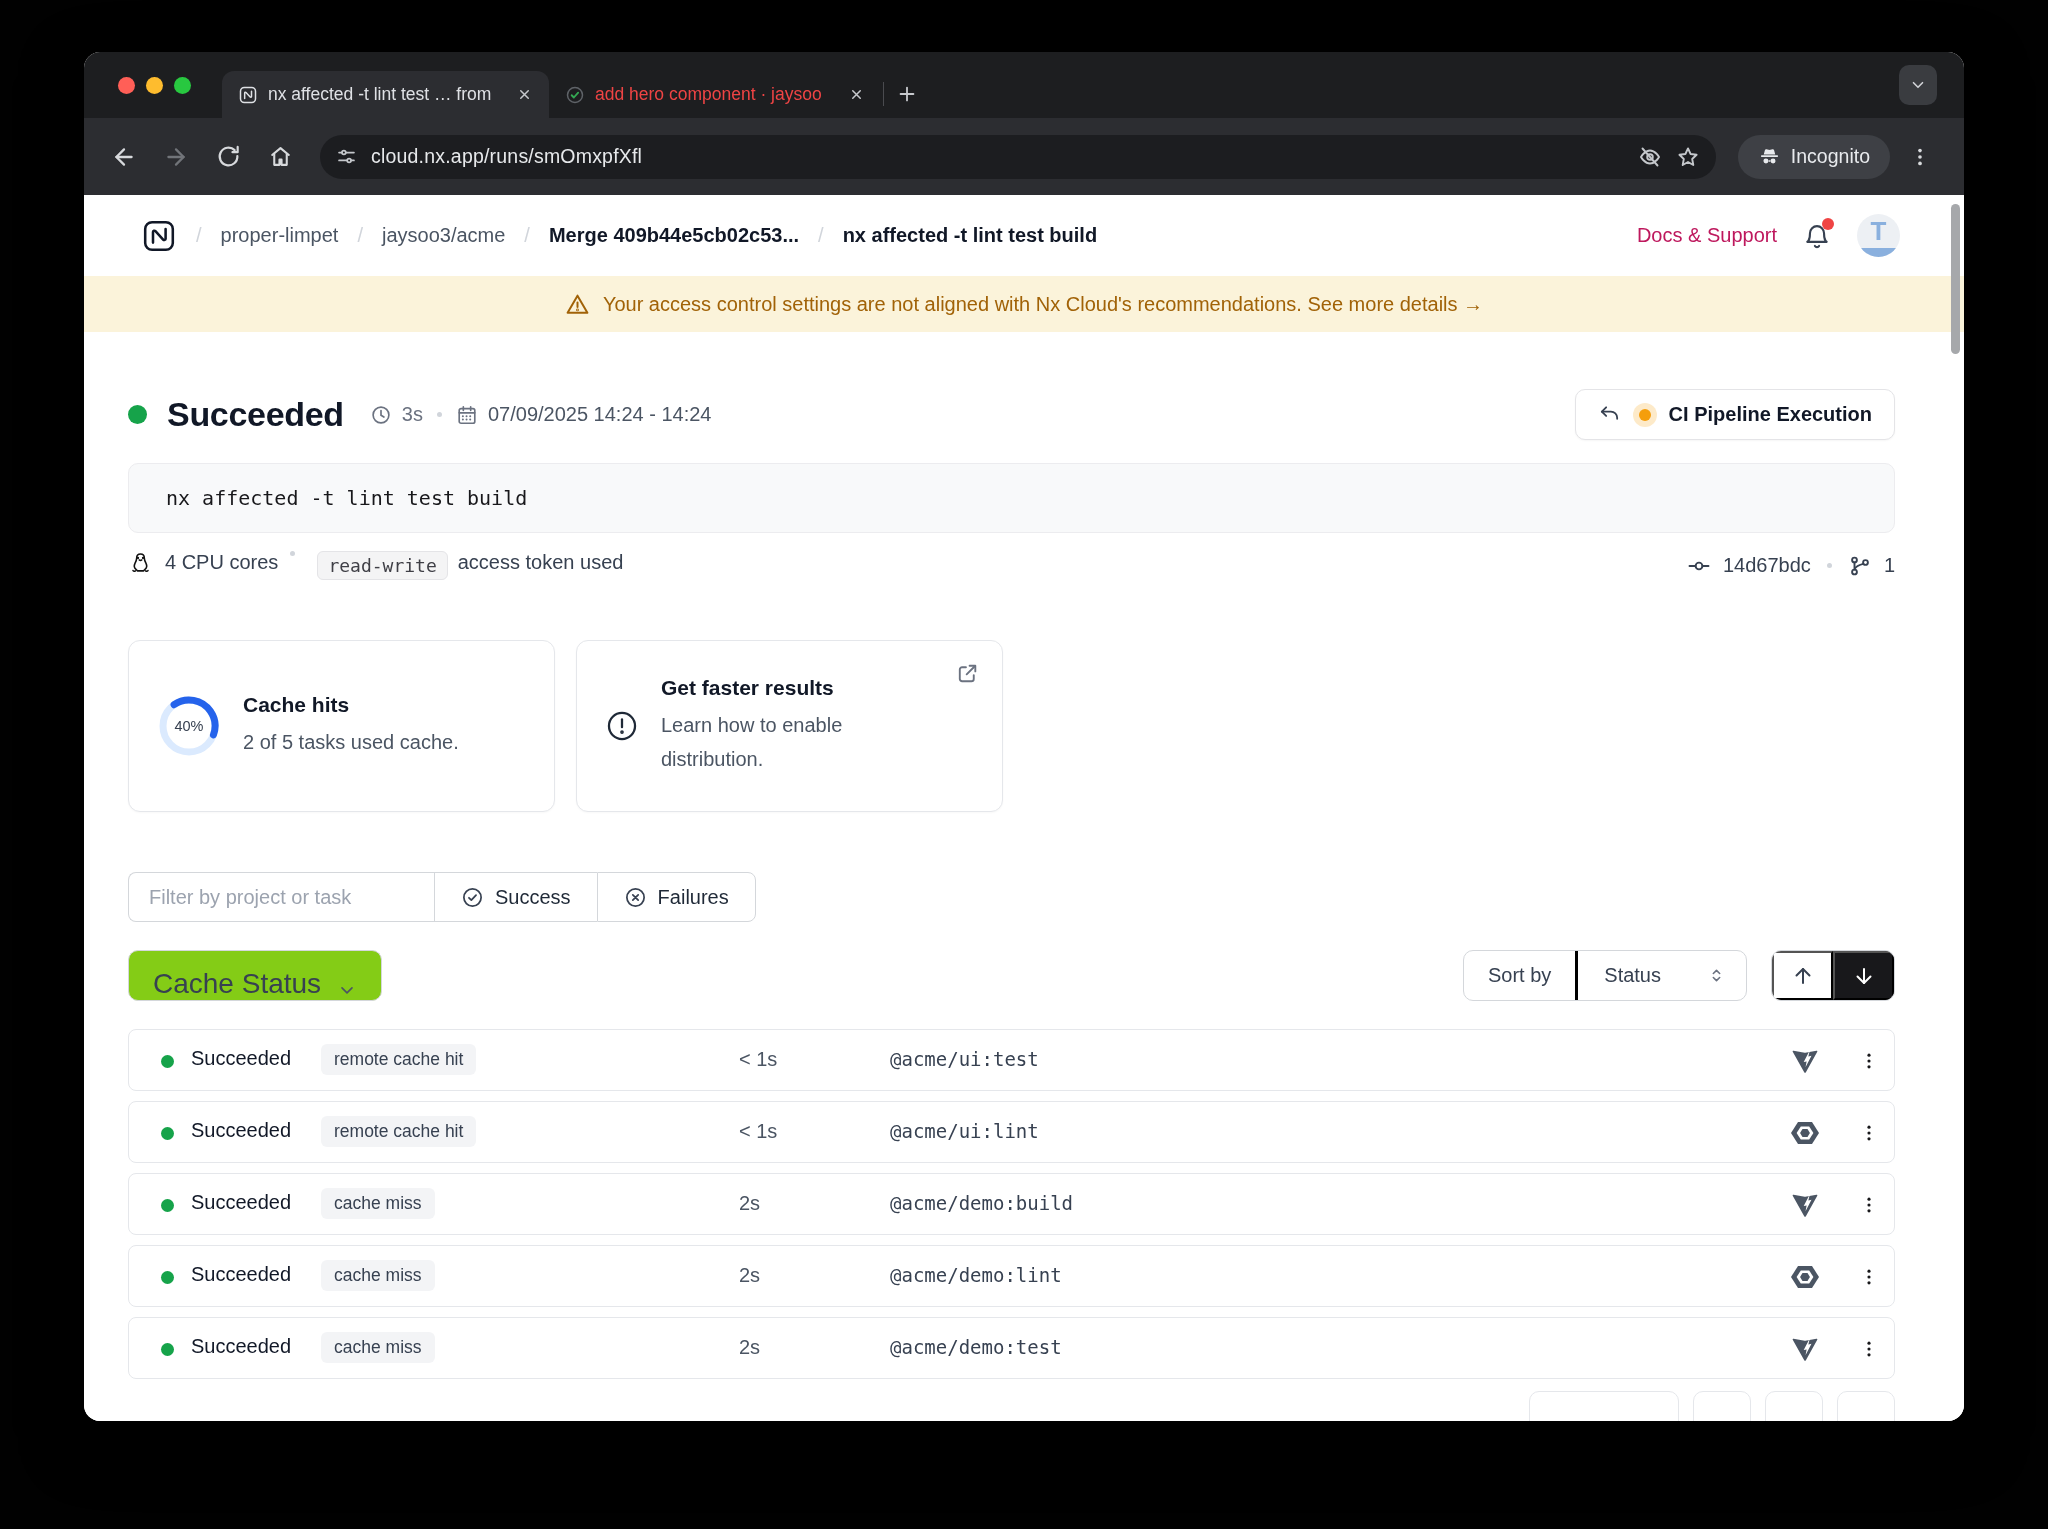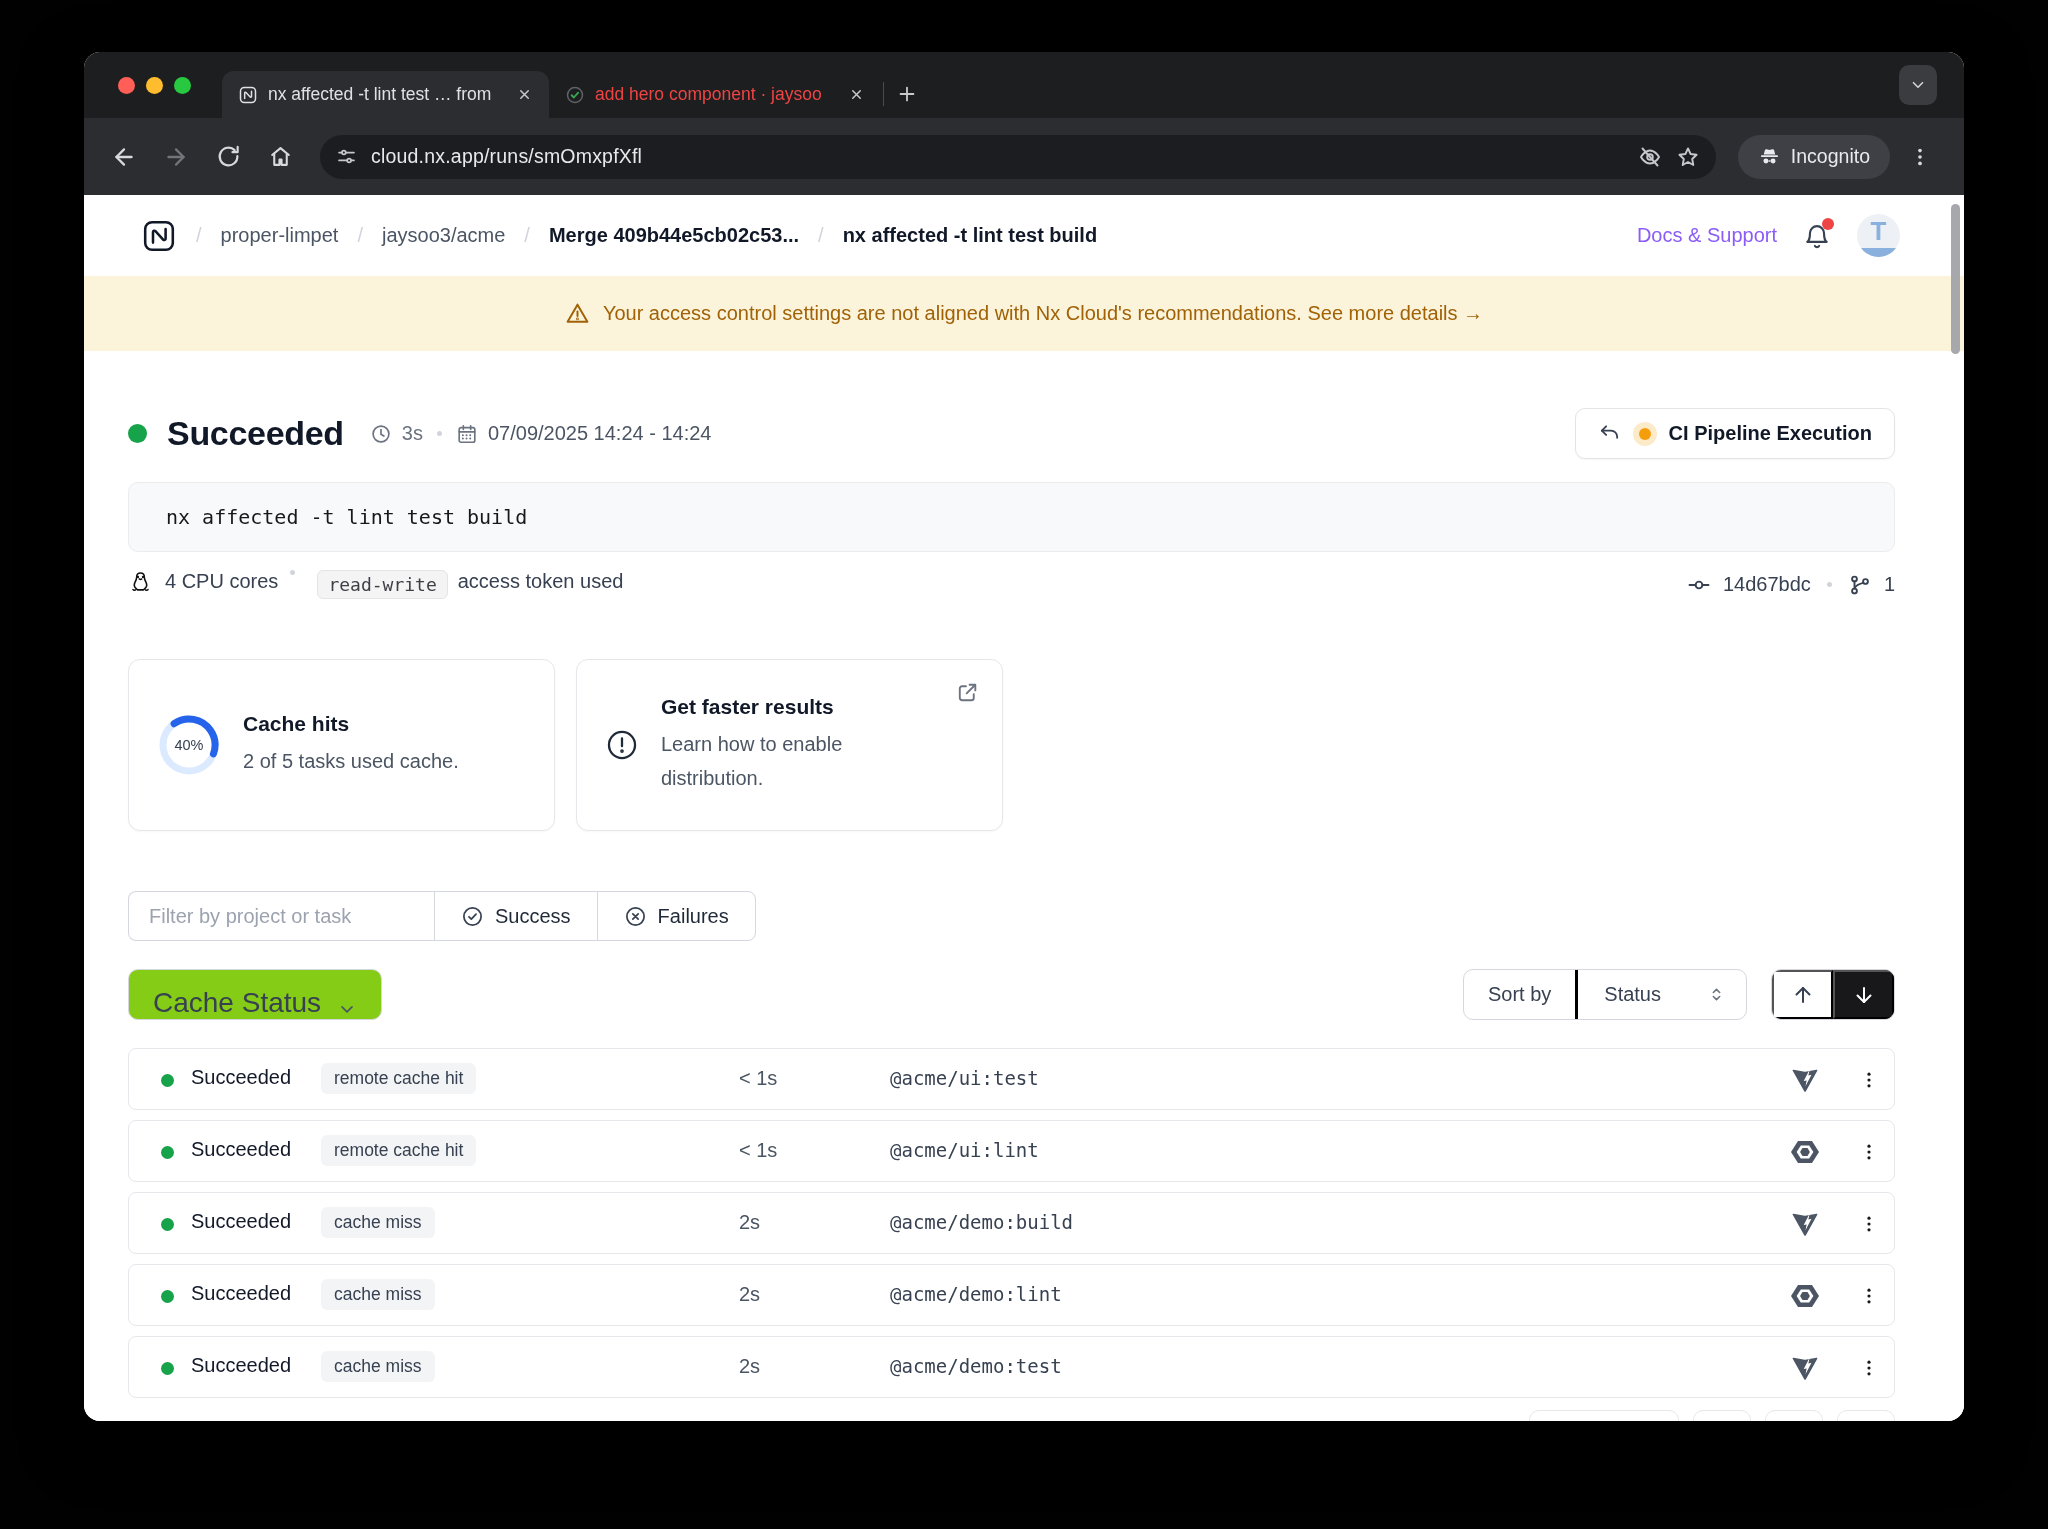--- a/index.html
+++ b/index.html
@@ -41,28 +41,28 @@
 
   
   .app { flex:1; background:#fff; position:relative; overflow:hidden; display:flex; flex-direction:column; }
   .scrollthumb { position:absolute; right:4px; top:9px; width:9px; height:150px; border-radius:5px; background:#a6a8ab; z-index:40; }
 
   .app-header { height:81px; display:flex; align-items:center; padding:0 64px 0 57px; flex:none; }
   .crumbs { display:flex; align-items:center; gap:19px; font-size:20px; color:#4b5563; }
   .crumb-sep { color:#d1d5db; font-size:20px; }
   .crumb.strong { color:#111827; font-weight:600; }
   .app-header .right { margin-left:auto; display:flex; align-items:center; gap:26px; }
-  .docs-link { font-size:20px; color:#8b5cf6; }
+  .docs-link { font-size:20px; color:#be185d; }
   .bell-wrap { position:relative; color:#374151; display:flex; }
   .bell-dot { position:absolute; right:-3px; top:-4px; width:12px; height:12px; border-radius:50%; background:#ef4444; }
   .avatar { width:43px; height:43px; border-radius:50%; background:#edf0f4; position:relative; overflow:hidden; }
   .avatar span { position:absolute; left:0; right:0; top:2px; text-align:center; font-size:26px; font-weight:700; color:#8ab0de; }
   .avatar i { position:absolute; left:0; right:0; bottom:0; height:9px; background:#8ab0de; }
 
-  .banner { height:75px; background:#fbf3da; color:#a16207; display:flex; align-items:center; justify-content:center; gap:13px; font-size:20px; flex:none; }
+  .banner { height:56px; background:#fbf3da; color:#a16207; display:flex; align-items:center; justify-content:center; gap:13px; font-size:20px; flex:none; }
 
   .page { padding:0 69px 0 44px; flex:1; }
 
   .status-row { margin-top:57px; display:flex; align-items:center; }
   .status-dot { width:19px; height:19px; border-radius:50%; background:#16a34a; margin-right:20px; flex:none; }
   .status-title { font-size:34px; font-weight:600; color:#111827; letter-spacing:-.3px; }
   .status-meta { display:flex; align-items:center; gap:10px; margin-left:26px; color:#6b7280; font-size:20px; }
   .meta-sep { width:5px; height:5px; border-radius:50%; background:#d1d5db; margin:0 4px; }
   .status-meta .dark { color:#4b5563; }
   .pipeline-btn { margin-left:auto; height:51px; border:1px solid #e4e4e7; border-radius:10px; background:#fff;

